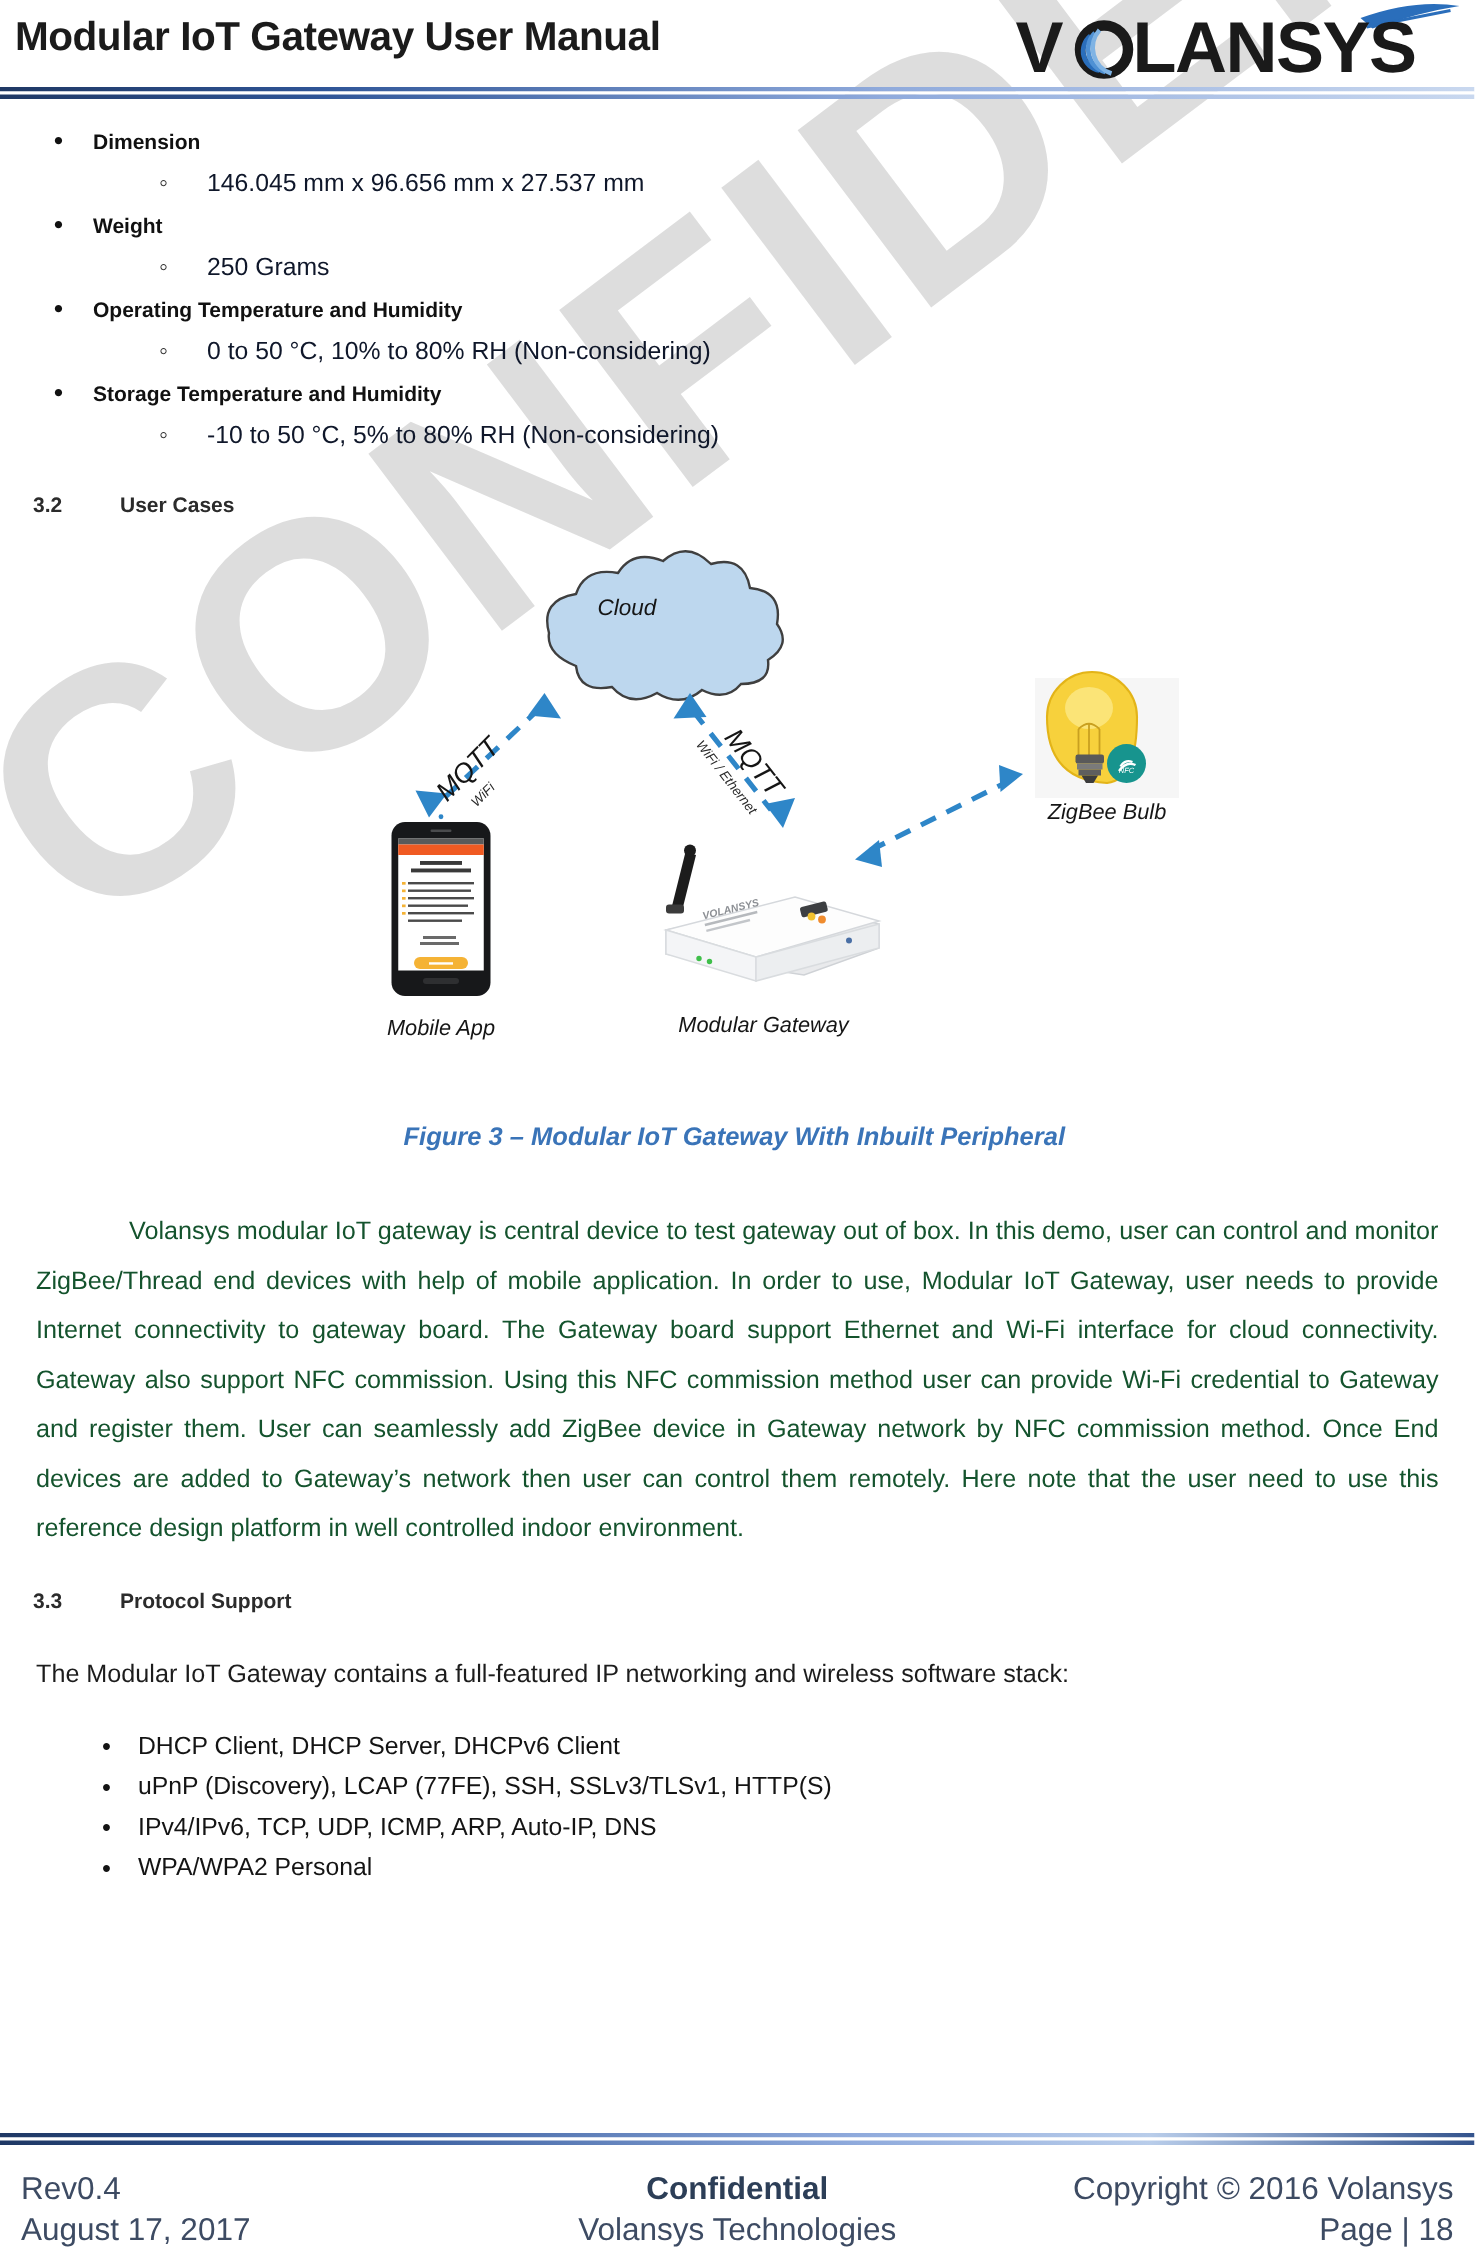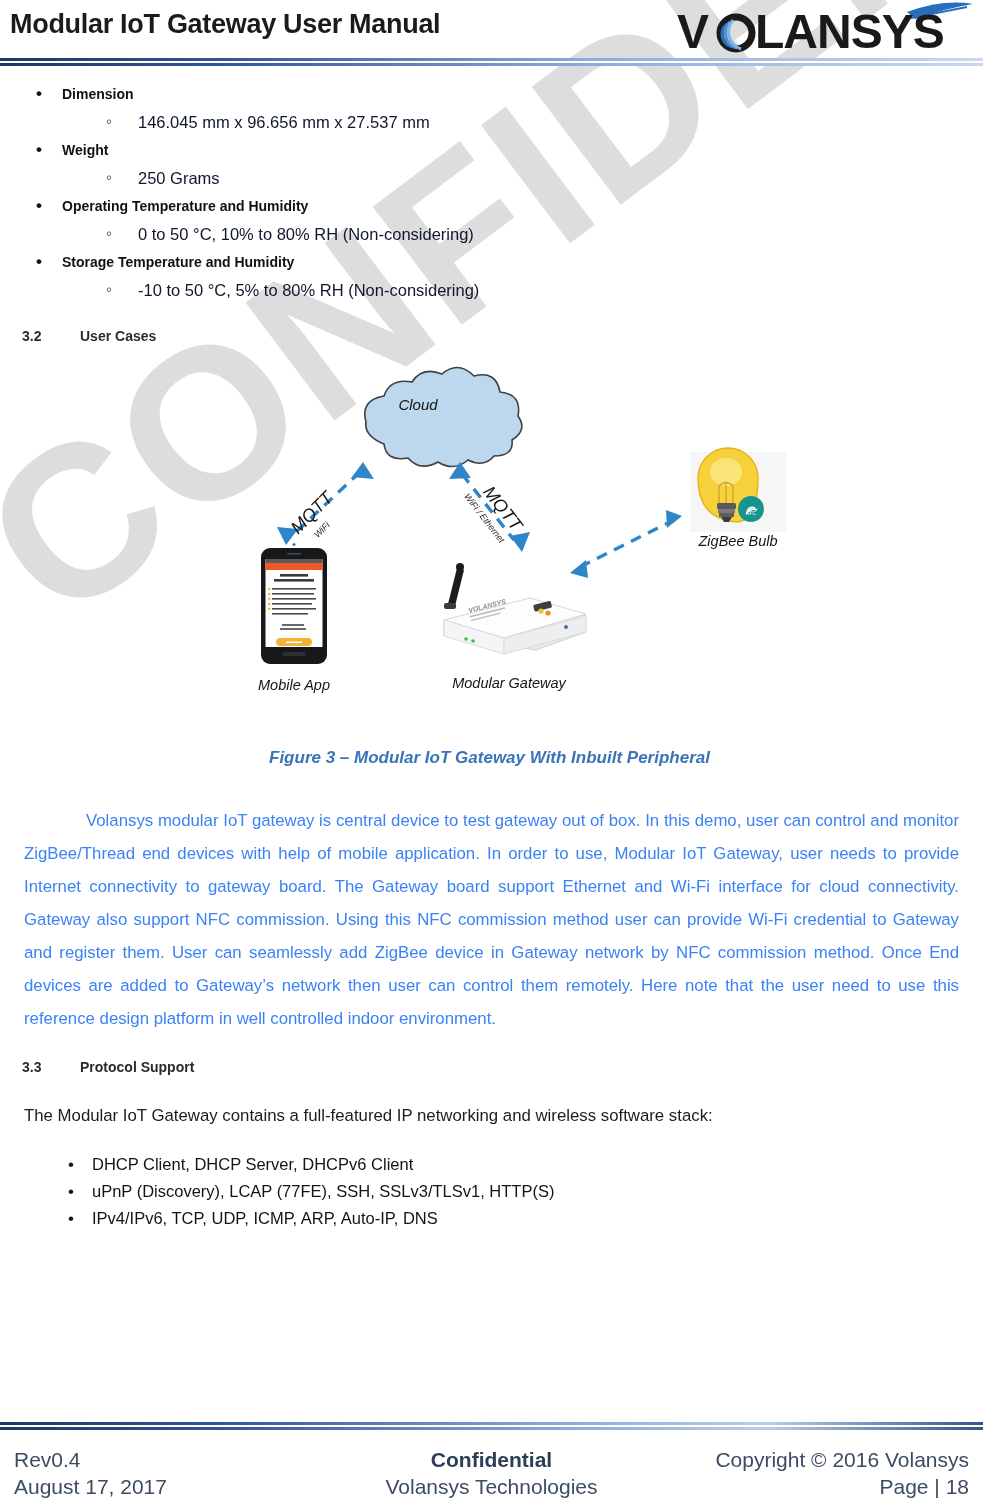--- a/index.html
+++ b/index.html
@@ -167,21 +167,21 @@
     text-align: center;
     font-size: 17px;
     font-weight: bold;
     color: #3a74b8;
   }
 
   
   .para {
     font-size: 16.8px;
     line-height: 33px;
-    color: #3b82f6;
+    color: #14532d;
     text-align: justify;
     margin-top: 12px;
     padding: 0 6px 0 10px;
   }
   .para .ind { display: inline-block; width: 62px; }
 
   .para-plain {
     font-size: 16.8px;
     line-height: 30px;
     color: #1c1c1c;
@@ -454,20 +454,21 @@
       <span class="num">3.3</span>
       <span class="txt">Protocol Support</span>
     </div>
 
     <div class="para-plain">The Modular IoT Gateway contains a full-featured IP networking and wireless software stack:</div>
 
     <ul class="proto">
       <li>DHCP Client, DHCP Server, DHCPv6 Client</li>
       <li>uPnP (Discovery), LCAP (77FE), SSH, SSLv3/TLSv1, HTTP(S)</li>
       <li>IPv4/IPv6, TCP, UDP, ICMP, ARP, Auto-IP, DNS</li>
+      <li>WPA/WPA2 Personal</li>
     </ul>
 
   </div>
 
   <div id="footer">
     <div id="footer-rule">
       <div class="r1"></div>
         <div class="r-gap"></div>
         <div class="r2"></div>
     </div>

